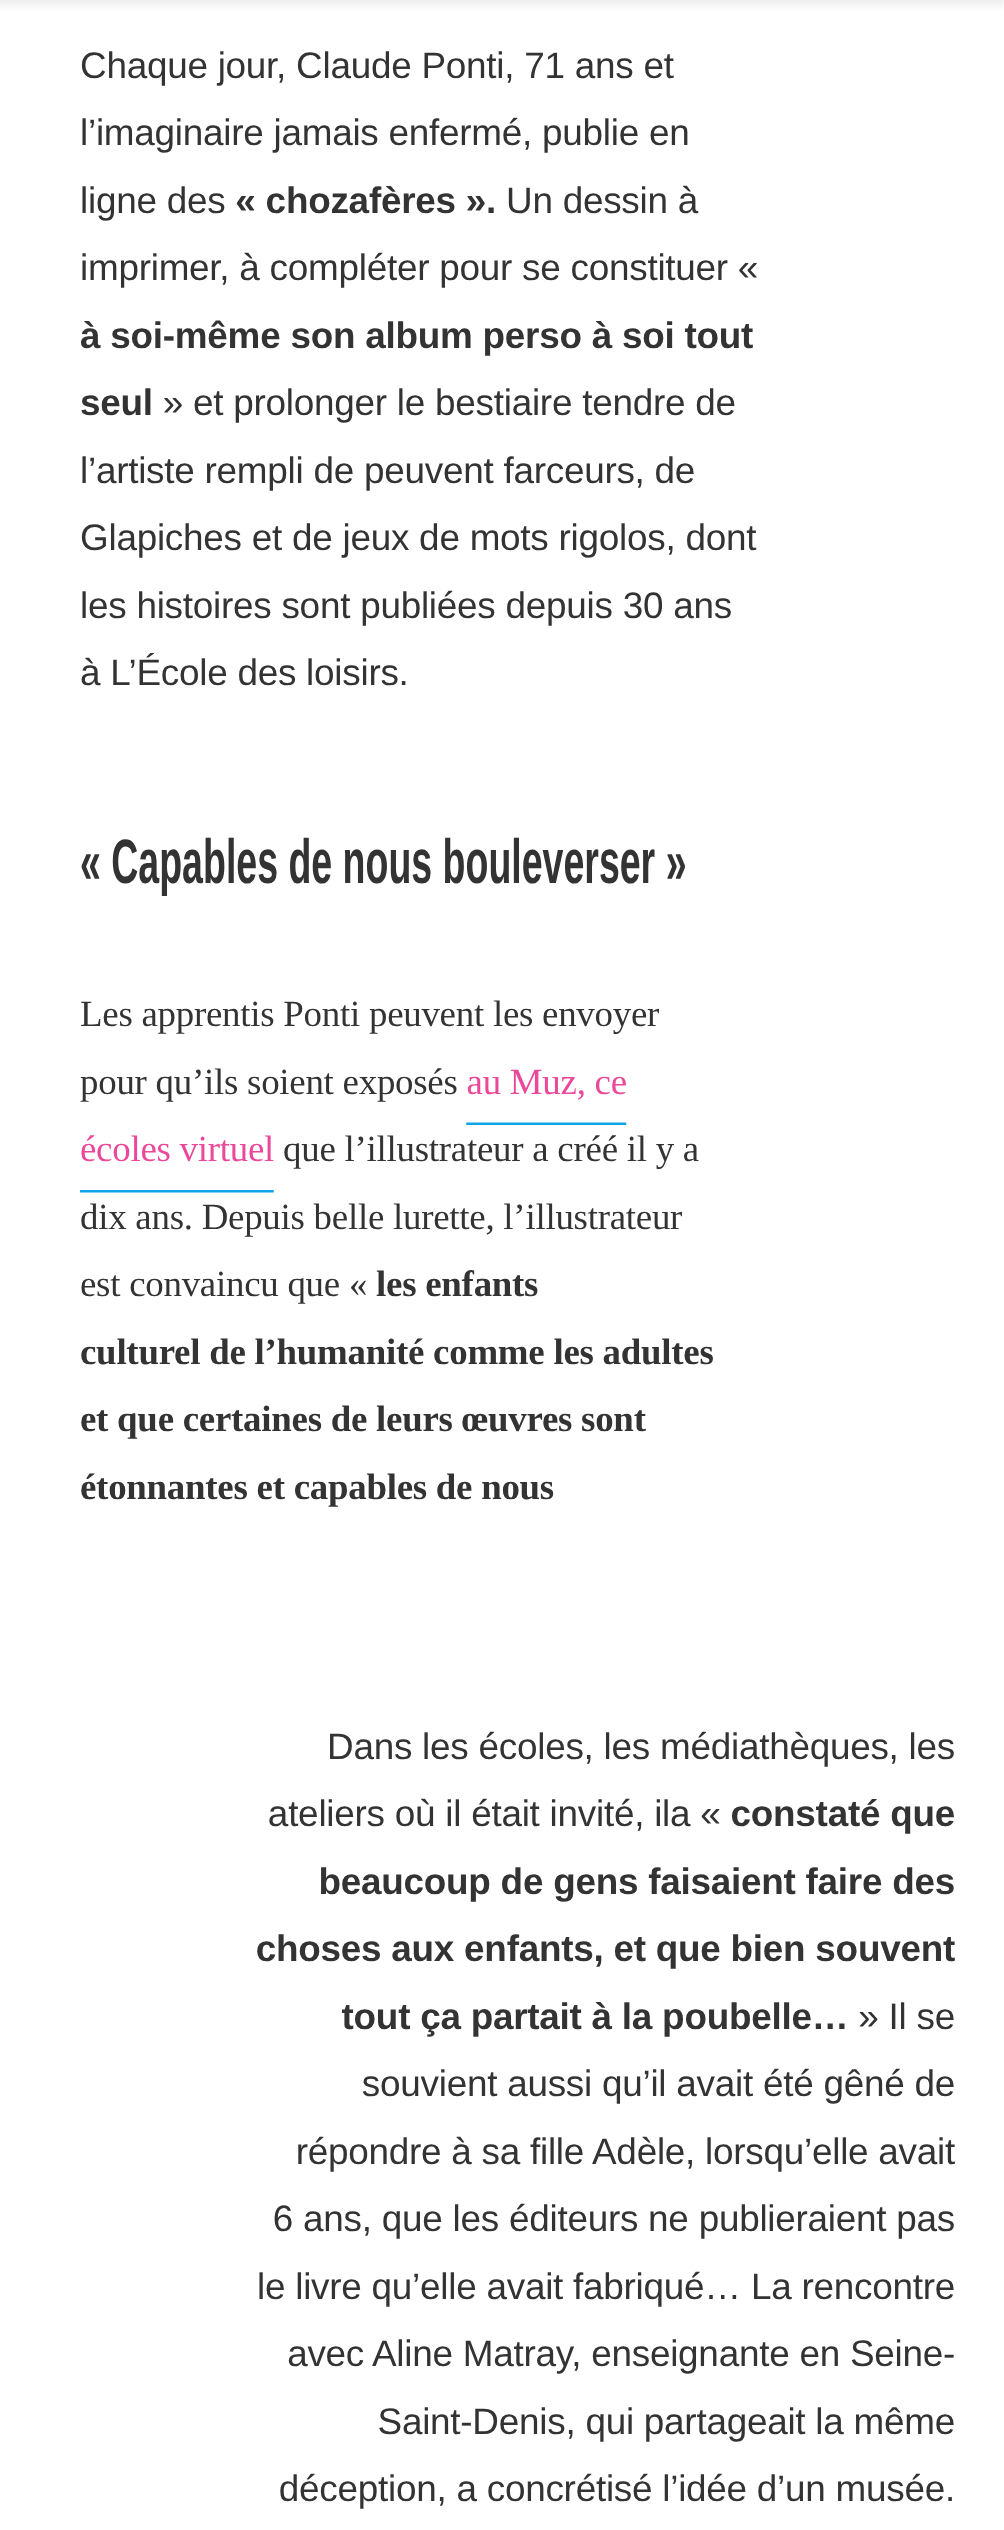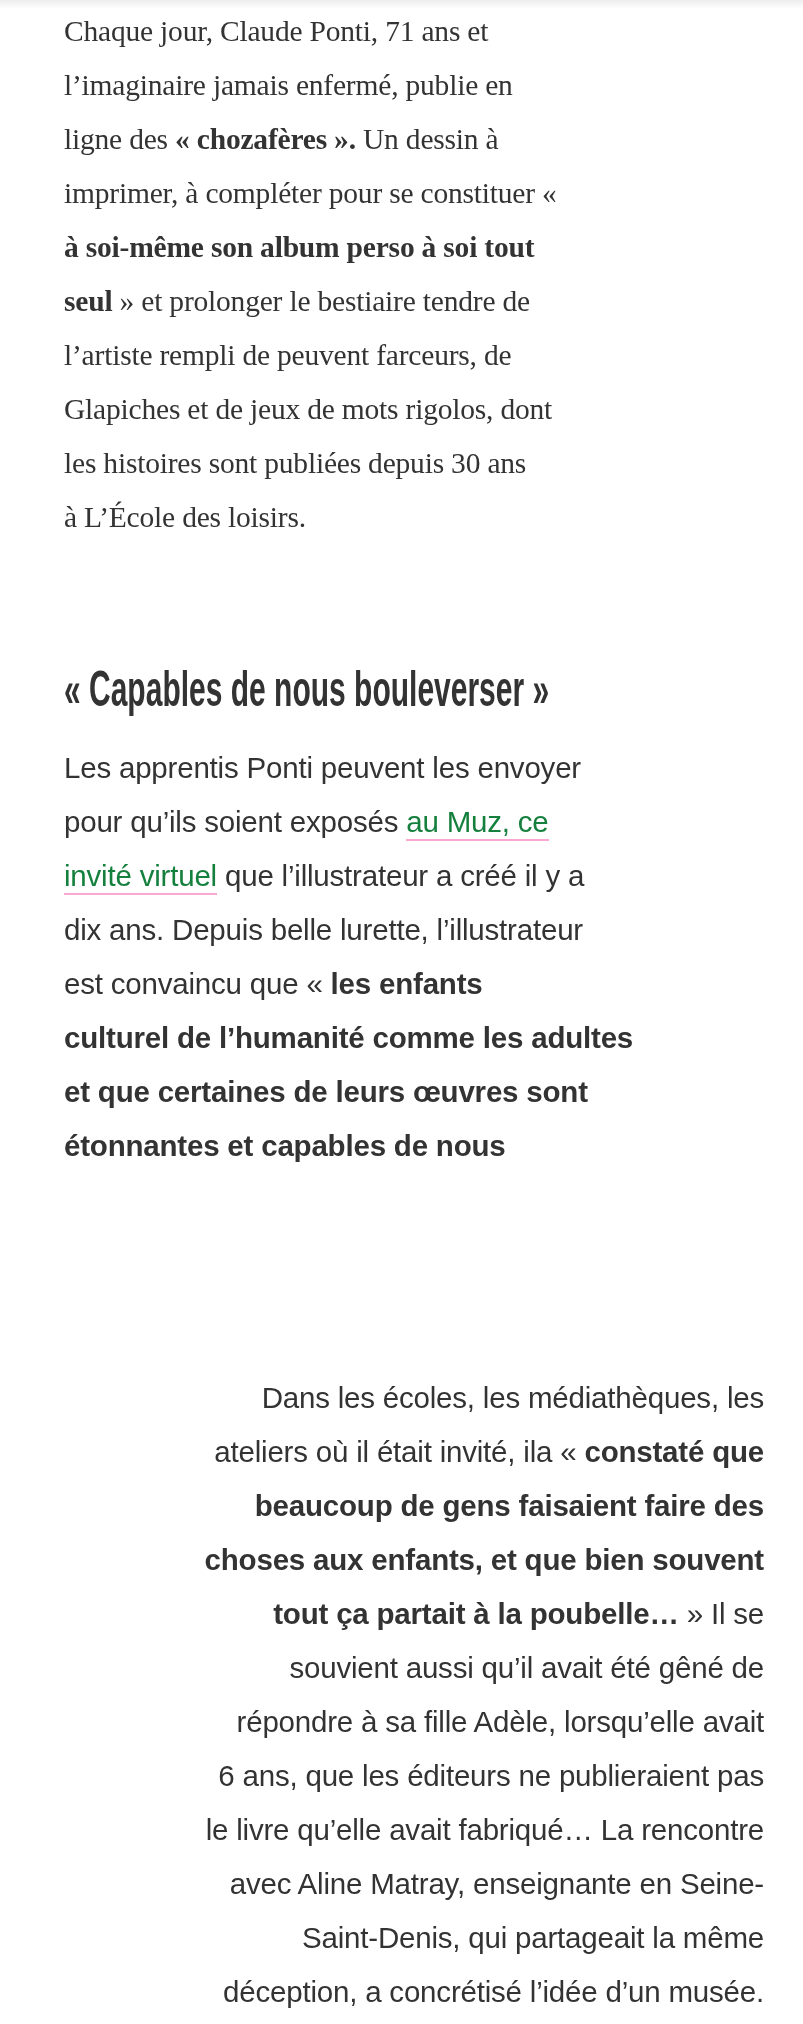--- a/index.html
+++ b/index.html
@@ -20,59 +20,59 @@
   }
   .para { position: absolute; left: 0; width: 700px; }
   .line {
     height: 54px; line-height: 54px;
     font-size: 29.5px;
     white-space: nowrap;
     letter-spacing: -0.2px;
   }
   .seg-b { font-weight: bold; }
   .seg-a {
-    color: #15803d; text-decoration: none;
-    border-bottom: 2px solid #f9a8d4;
-    padding-bottom: 1px;
+    color: #ec4899; text-decoration: none;
+    border-bottom: 2px solid #0ea5e9;
+    padding-bottom: 16px;
   }
   .heading {
     position: absolute; left: 0; top: 654px;
     height: 70px; line-height: 70px;
     font-family: "Liberation Sans", sans-serif;
     font-size: 50px;
     color: #333333;
     white-space: nowrap;
     transform-origin: left center;
     transform: scaleX(0.6);
     letter-spacing: 0px;
   }
 </style>
 </head>
 <body>
 
 <div class="top-shadow"></div>
 
 <div class="article">
-  <div class="para" id="p1" style="top:4px;font-family:Liberation Serif, serif;">
+  <div class="para" id="p1" style="top:26px;">
       <div class="line"><span class="seg-n">Chaque jour, Claude Ponti, 71 ans et</span></div>
       <div class="line"><span class="seg-n">l’imaginaire jamais enfermé, publie en</span></div>
       <div class="line"><span class="seg-n">ligne des </span><span class="seg-b">« chozafères ».</span><span class="seg-n"> Un dessin à</span></div>
       <div class="line"><span class="seg-n">imprimer, à compléter pour se constituer «</span></div>
       <div class="line"><span class="seg-b">à soi-même son album perso à soi tout</span></div>
       <div class="line"><span class="seg-b">seul</span><span class="seg-n"> » et prolonger le bestiaire tendre de</span></div>
       <div class="line"><span class="seg-n">l’artiste rempli de peuvent farceurs, de</span></div>
       <div class="line"><span class="seg-n">Glapiches et de jeux de mots rigolos, dont</span></div>
       <div class="line"><span class="seg-n">les histoires sont publiées depuis 30 ans</span></div>
       <div class="line"><span class="seg-n">à L’École des loisirs.</span></div>
     </div>
   <h2 class="heading" style="margin:0;font-weight:bold;">« Capables de nous bouleverser »</h2>
-  <div class="para" id="p2" style="top:741px;">
+  <div class="para" id="p2" style="top:785px;font-family:Liberation Serif, serif;">
       <div class="line"><span class="seg-n">Les apprentis Ponti peuvent les envoyer</span></div>
       <div class="line"><span class="seg-n">pour qu’ils soient exposés </span><a class="seg-a" href="#">au Muz, ce</a></div>
-      <div class="line"><a class="seg-a" href="#">invité virtuel</a><span class="seg-n"> que l’illustrateur a créé il y a</span></div>
+      <div class="line"><a class="seg-a" href="#">écoles virtuel</a><span class="seg-n"> que l’illustrateur a créé il y a</span></div>
       <div class="line"><span class="seg-n">dix ans. Depuis belle lurette, l’illustrateur</span></div>
       <div class="line"><span class="seg-n">est convaincu que « </span><span class="seg-b">les enfants</span></div>
       <div class="line"><span class="seg-b">culturel de l’humanité comme les adultes</span></div>
       <div class="line"><span class="seg-b">et que certaines de leurs œuvres sont</span></div>
       <div class="line"><span class="seg-b">étonnantes et capables de nous</span></div>
     </div>
   <div class="para" id="p3" style="top:1371px;text-align:right;">
       <div class="line"><span class="seg-n">Dans les écoles, les médiathèques, les</span></div>
       <div class="line"><span class="seg-n">ateliers où il était invité, ila « </span><span class="seg-b">constaté que</span></div>
       <div class="line"><span class="seg-b">beaucoup de gens faisaient faire des</span></div>

